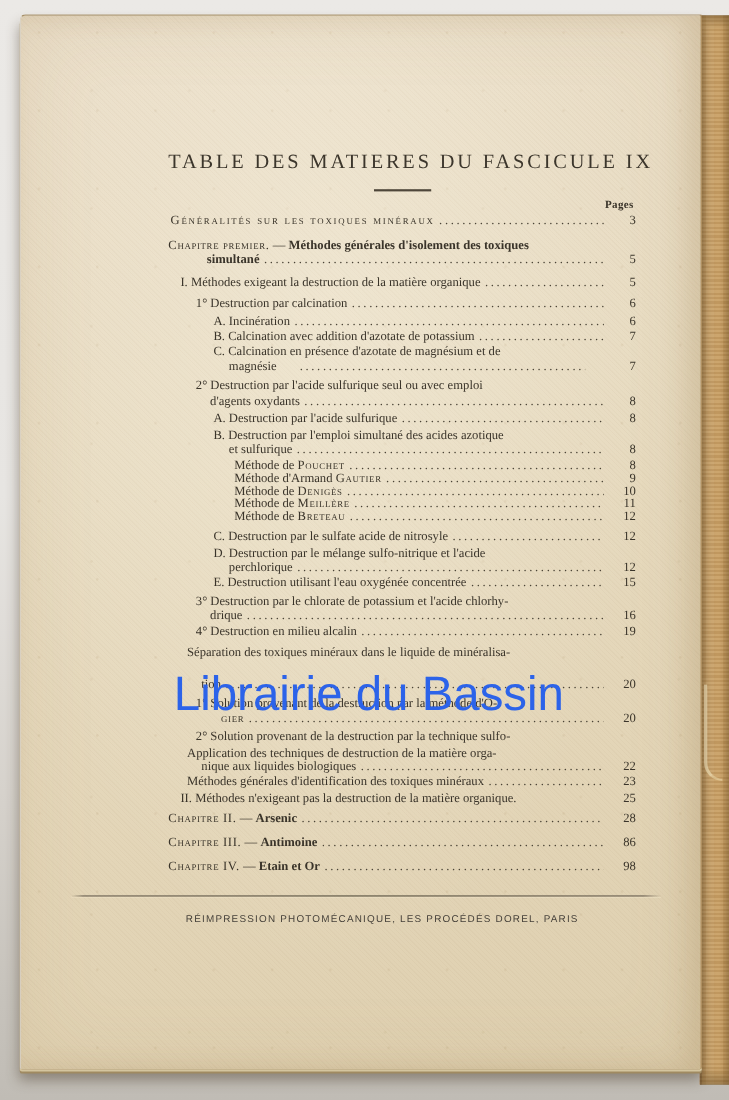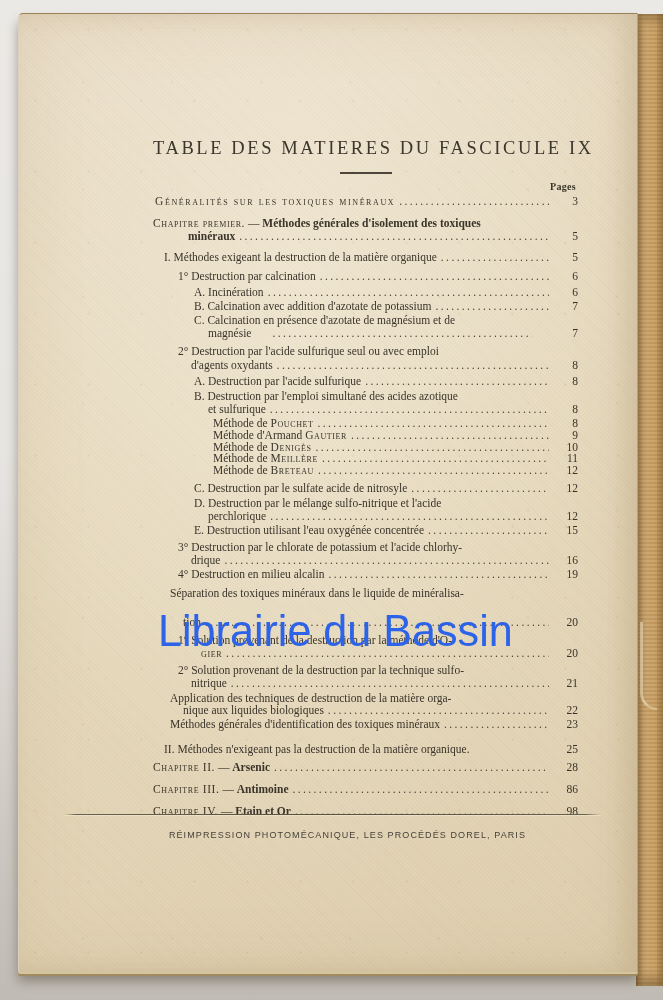--- a/index.html
+++ b/index.html
@@ -119,21 +119,21 @@
             <span class="txt"><span class="t-scw">Généralités sur les toxiques minéraux</span></span>
             <span class="dots"></span>
             <span class="pg">3</span>
           </div>
           <div class="line" style="padding-left: 0px; margin-top: 9px;">
             <span class="txt"><span class="t-sc">Chapitre premier.</span><span class="t-n"> — </span><span class="t-b">Méthodes générales d'isolement des toxiques</span></span>
             <span class="dots nodots"></span>
             <span class="pg"></span>
           </div>
           <div class="line" style="padding-left: 35px; margin-top: 0px;">
-            <span class="txt"><span class="t-b">minéraux</span></span>
+            <span class="txt"><span class="t-b">simultané</span></span>
             <span class="dots"></span>
             <span class="pg">5</span>
           </div>
           <div class="line" style="padding-left: 11px; margin-top: 8px;">
             <span class="txt"><span class="t-n">I. Méthodes exigeant la destruction de la matière organique</span></span>
             <span class="dots"></span>
             <span class="pg">5</span>
           </div>
           <div class="line" style="padding-left: 25px; margin-top: 6px;">
             <span class="txt"><span class="t-n">1° Destruction par calcination</span></span>
@@ -263,41 +263,36 @@
           <div class="line" style="padding-left: 48px; margin-top: 0px;">
             <span class="txt"><span class="t-sc">gier</span></span>
             <span class="dots"></span>
             <span class="pg">20</span>
           </div>
           <div class="line" style="padding-left: 25px; margin-top: 4px;">
             <span class="txt"><span class="t-n">2° Solution provenant de la destruction par la technique sulfo-</span></span>
             <span class="dots nodots"></span>
             <span class="pg"></span>
           </div>
-          <div class="line" style="padding-left: 38px; margin-top: 0px;">
-            <span class="txt"><span class="t-n">nitrique</span></span>
-            <span class="dots"></span>
-            <span class="pg">21</span>
-          </div>
           <div class="line" style="padding-left: 17px; margin-top: 2px;">
             <span class="txt"><span class="t-n">Application des techniques de destruction de la matière orga-</span></span>
             <span class="dots nodots"></span>
             <span class="pg"></span>
           </div>
           <div class="line" style="padding-left: 30px; margin-top: -1px;">
             <span class="txt"><span class="t-n">nique aux liquides biologiques</span></span>
             <span class="dots"></span>
             <span class="pg">22</span>
           </div>
           <div class="line" style="padding-left: 17px; margin-top: 1px;">
             <span class="txt"><span class="t-n">Méthodes générales d'identification des toxiques minéraux</span></span>
             <span class="dots"></span>
             <span class="pg">23</span>
           </div>
-          <div class="line" style="padding-left: 11px; margin-top: 12px;">
+          <div class="line" style="padding-left: 11px; margin-top: 2px;">
             <span class="txt"><span class="t-n">II. Méthodes n'exigeant pas la destruction de la matière organique.</span></span>
             <span class="dots nodots"></span>
             <span class="pg">25</span>
           </div>
           <div class="line" style="padding-left: 0px; margin-top: 5px;">
             <span class="txt"><span class="t-sc">Chapitre II.</span><span class="t-n"> — </span><span class="t-b">Arsenic </span></span>
             <span class="dots"></span>
             <span class="pg">28</span>
           </div>
           <div class="line" style="padding-left: 0px; margin-top: 9px;">

